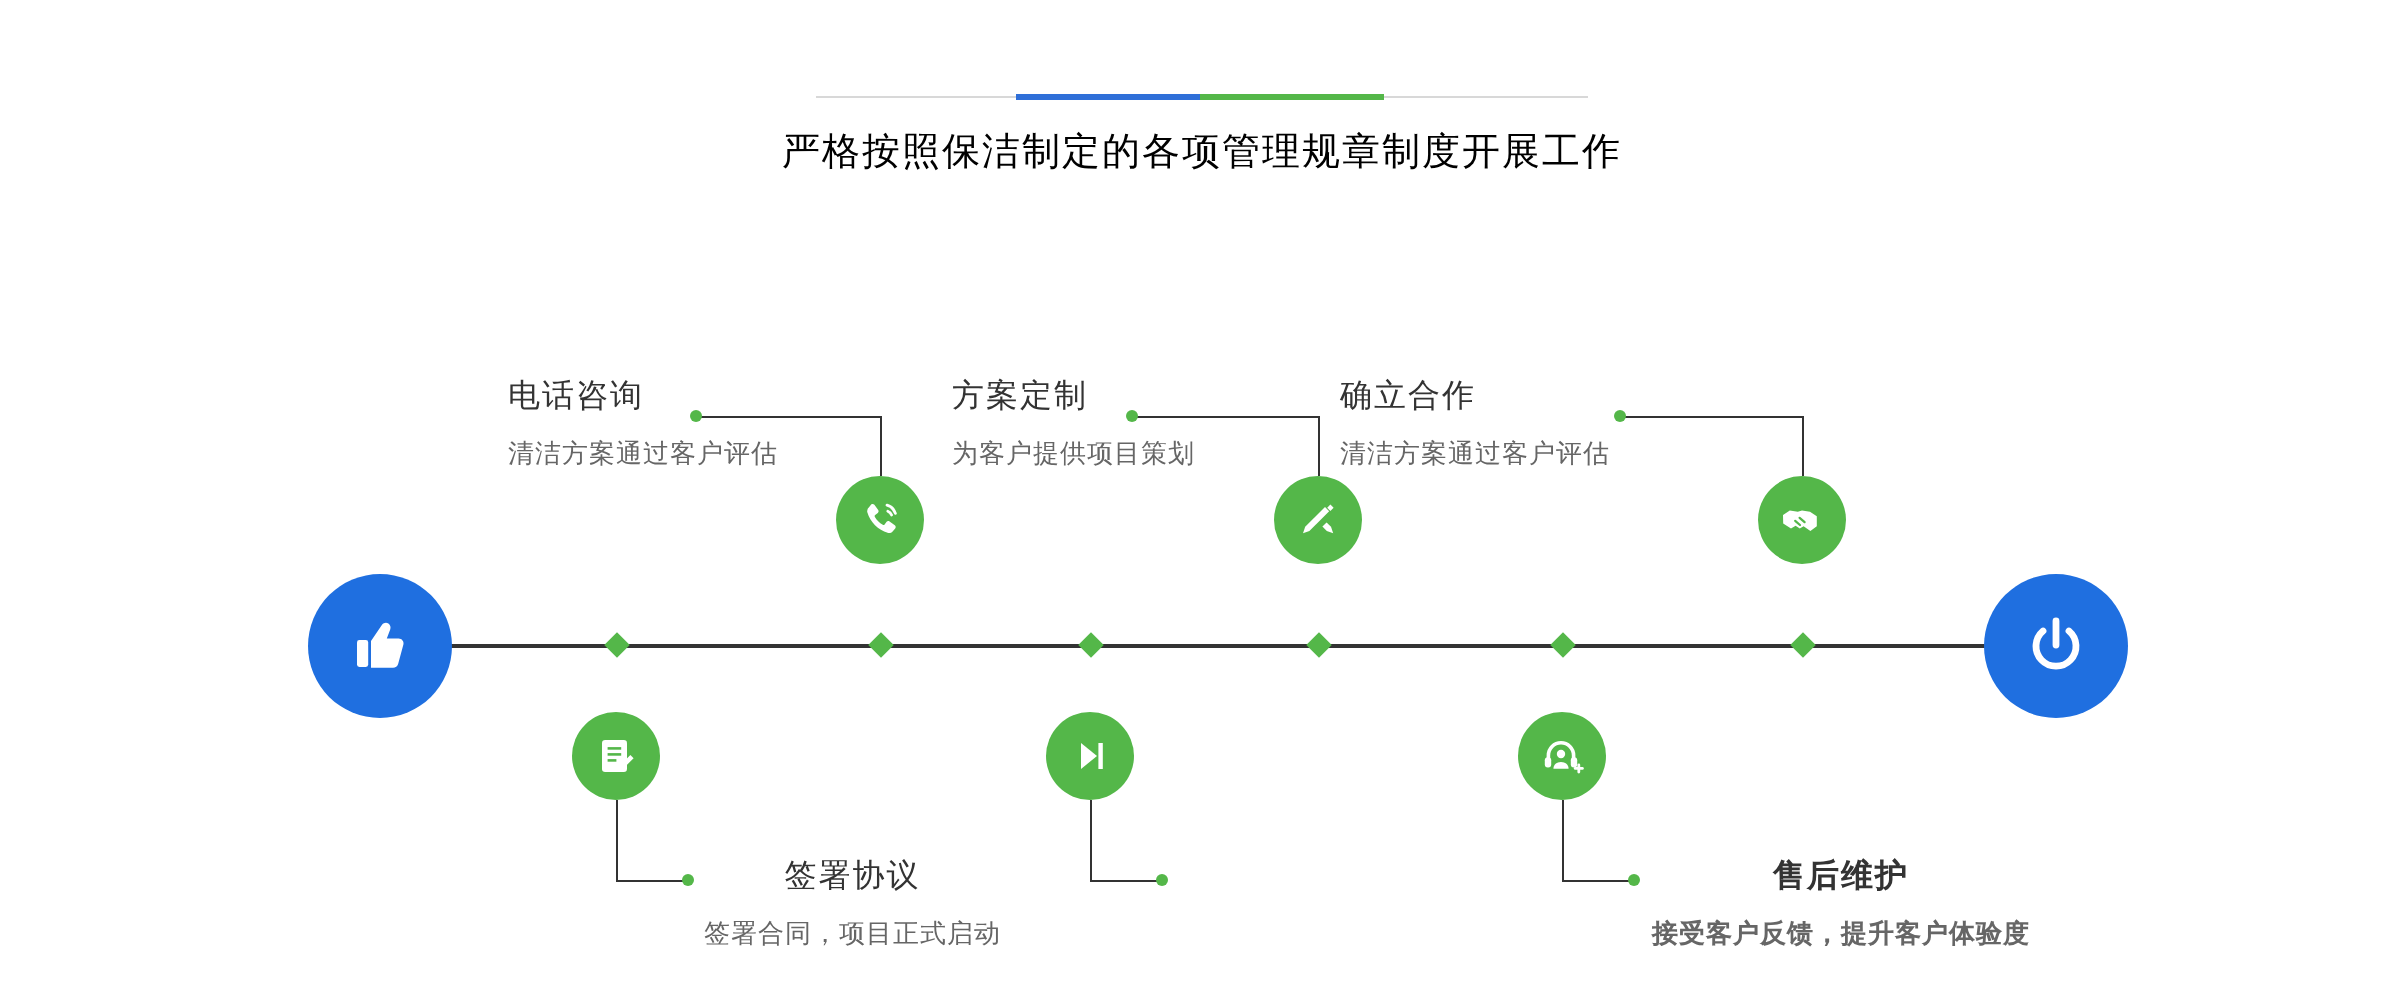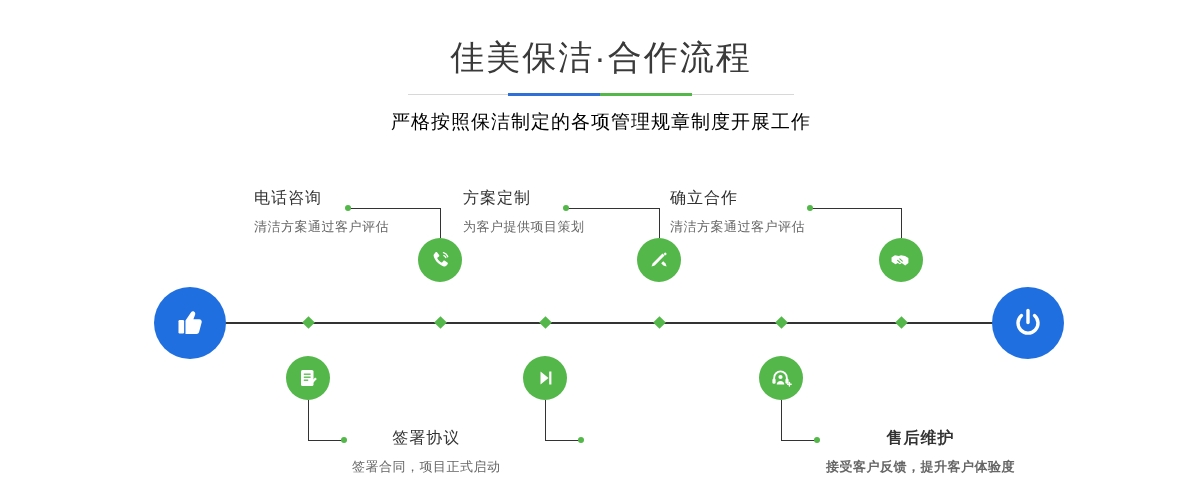--- a/index.html
+++ b/index.html
@@ -150,21 +150,20 @@
   .label.down .lab-title { text-align: center; }
 
   svg { display: block; }
 </style>
 </head>
 <body>
 
 <div class="page">
 
   <div class="header">
-    <div class="title">佳美保洁·合作流程</div>
     <div class="rule">
       <span class="seg-blue"></span>
       <span class="seg-green"></span>
     </div>
     <div class="subtitle">严格按照保洁制定的各项管理规章制度开展工作</div>
   </div>
 
   <div class="timeline">
 
     <div class="axis"></div>
@@ -231,21 +230,21 @@
         <svg width="24" height="24" viewBox="0 0 24 24">
           <path fill="#ffffff" d="M4.5 18.6l1.1-3.2 9.9-9.9 2.1 2.1-9.9 9.9z"></path>
           <path fill="#ffffff" d="M18.2 4.3l1.6 1.6-1.6 1.6-1.6-1.6z"></path>
           <path fill="#ffffff" d="M19.6 18.6l-3.2-1.1-2.2-2.2 2.1-2.1 2.2 2.2z"></path>
         </svg>
       </span>
     </div>
     <div class="conn v" style="left:659px; top:208px; height:30px;"></div>
     <div class="conn h" style="left:566px; top:208px; width:93px;"></div>
     <div class="dot" style="left:563px; top:205px;"></div>
-    <div class="label up" style="left:463px; top:188px;">
+    <div class="label up" style="left:476px; top:188px;">
       <div class="lab-title">方案定制</div>
       <div class="lab-desc">为客户提供项目策划</div>
     </div>
 
     <div class="diamond" style="left:541px;"></div>
     <div class="node" style="left:523px; top:356px;">
       <span>
         <svg width="24" height="24" viewBox="0 0 24 24">
           <path fill="#ffffff" d="M7.5 5.5l8 6.5-8 6.5z"></path>
           <rect x="16.2" y="5.5" width="2.2" height="13" fill="#ffffff"></rect>

